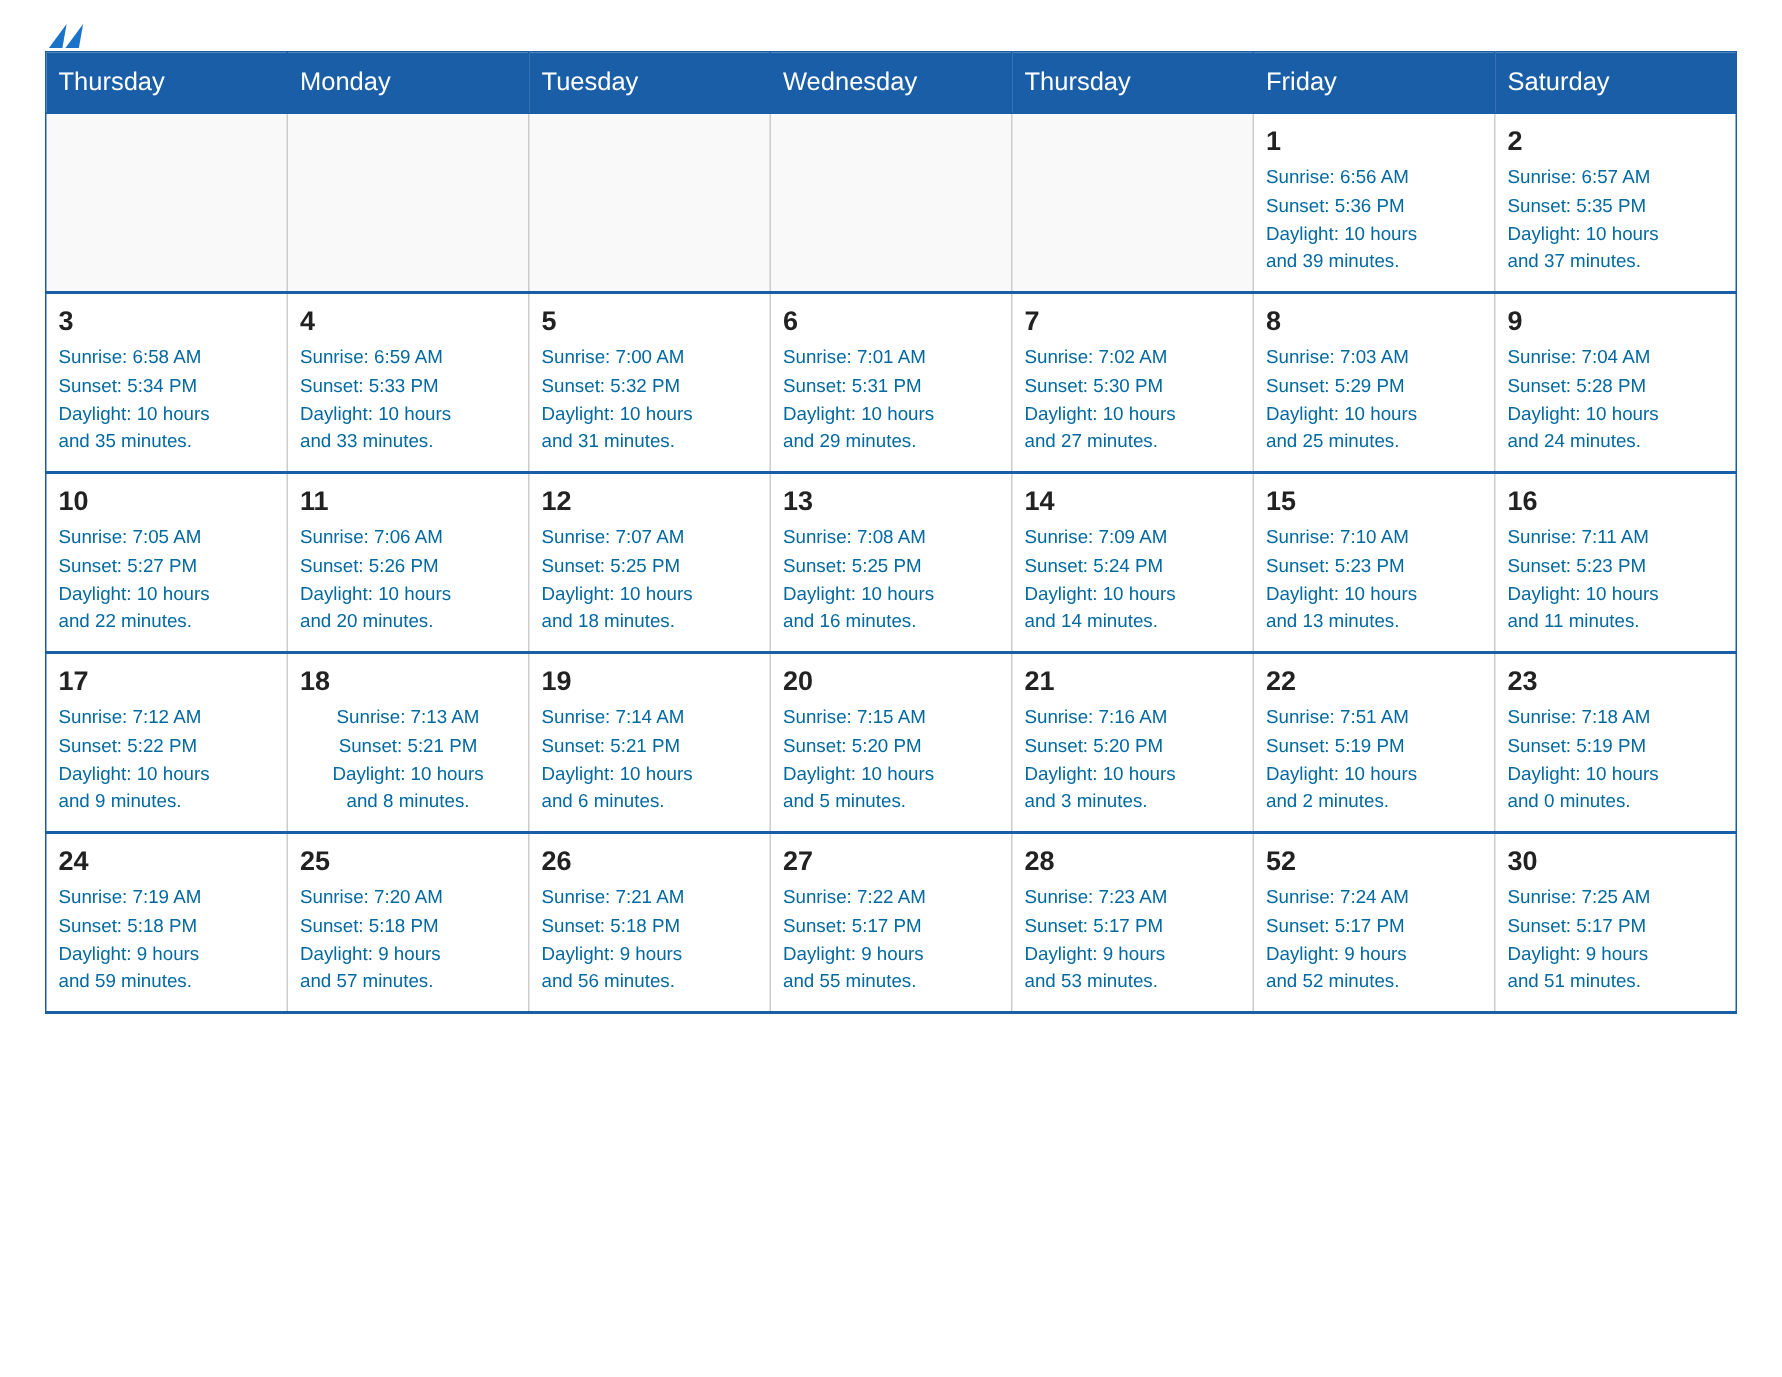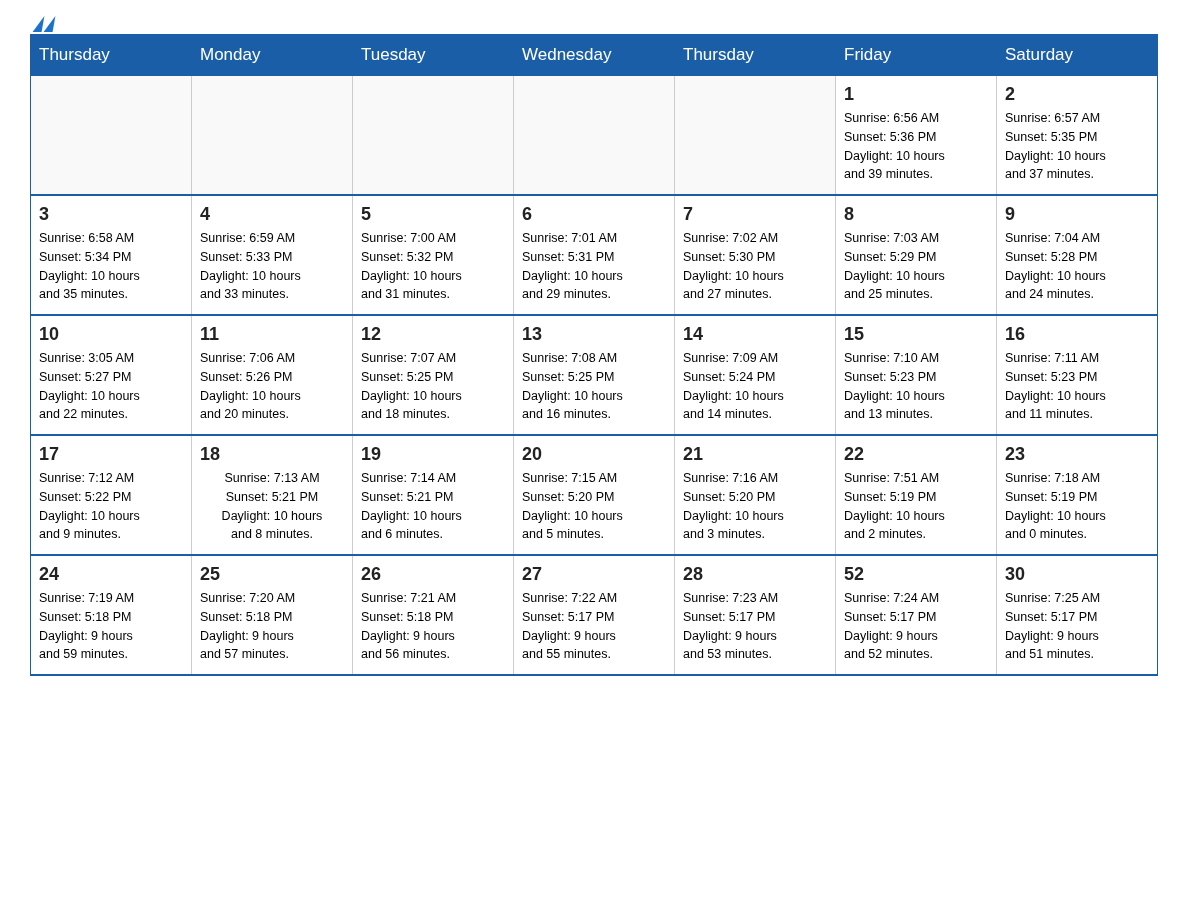--- a/index.html
+++ b/index.html
@@ -83,21 +83,21 @@
     }
     .day-number {
       font-size: 18px;
       font-weight: bold;
       color: #222;
       display: block;
       margin-bottom: 4px;
     }
     .day-info {
       font-size: 12.5px;
-      color: #000000;
+      color: #0369a1;
       line-height: 1.5;
     }
     .empty-cell {
       background: #f9f9f9;
     }
   </style>
 </head>
 <body>
 
 <div class="header-row">
@@ -196,21 +196,21 @@
           <span class="day-number">9</span>
           <div class="day-info" style="white-space: pre-line;">Sunrise: 7:04 AM
 Sunset: 5:28 PM
 Daylight: 10 hours
 and 24 minutes.</div>
         </td>
       </tr>
       <tr>
         <td>
           <span class="day-number">10</span>
-          <div class="day-info" style="white-space: pre-line;">Sunrise: 3:05 AM
+          <div class="day-info" style="white-space: pre-line;">Sunrise: 7:05 AM
 Sunset: 5:27 PM
 Daylight: 10 hours
 and 22 minutes.</div>
         </td>
         <td>
           <span class="day-number">11</span>
           <div class="day-info" style="white-space: pre-line;">Sunrise: 7:06 AM
 Sunset: 5:26 PM
 Daylight: 10 hours
 and 20 minutes.</div>

